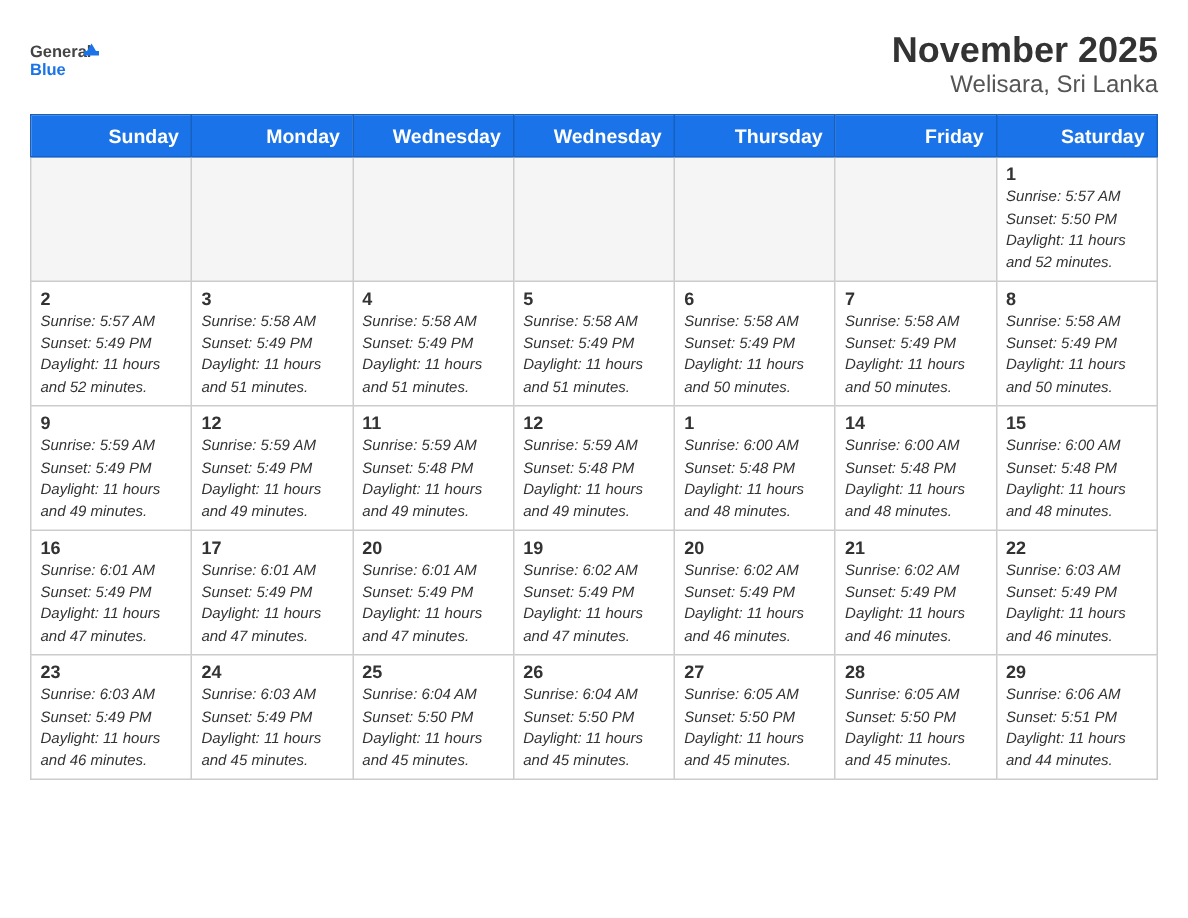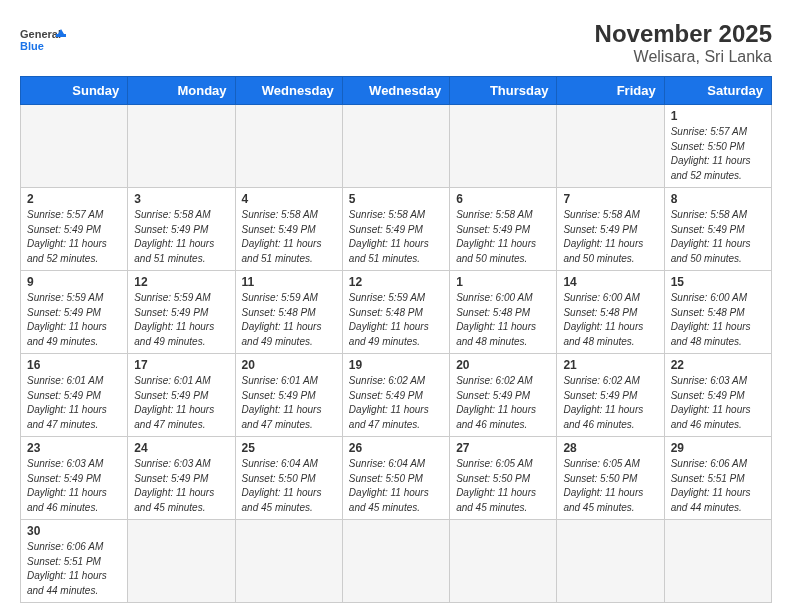--- a/index.html
+++ b/index.html
@@ -320,29 +320,14 @@
 and 45 minutes.</div>
         </td>
         <td>
           <div class="day-number">29</div>
           <div class="day-info" style="white-space: pre-line;">Sunrise: 6:06 AM
 Sunset: 5:51 PM
 Daylight: 11 hours
 and 44 minutes.</div>
         </td>
       </tr>
-      <tr>
-        <td>
-          <div class="day-number">30</div>
-          <div class="day-info" style="white-space: pre-line;">Sunrise: 6:06 AM
-Sunset: 5:51 PM
-Daylight: 11 hours
-and 44 minutes.</div>
-        </td>
-        <td class="empty"></td>
-        <td class="empty"></td>
-        <td class="empty"></td>
-        <td class="empty"></td>
-        <td class="empty"></td>
-        <td class="empty"></td>
-      </tr>
     </tbody>
 </table>
 
 </body></html>

